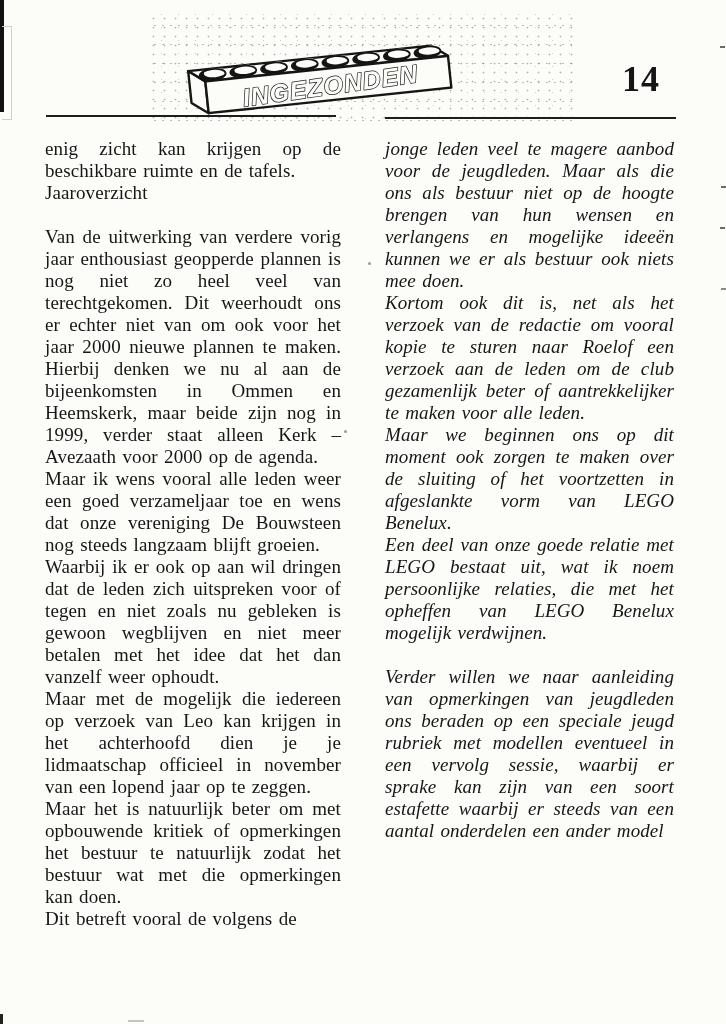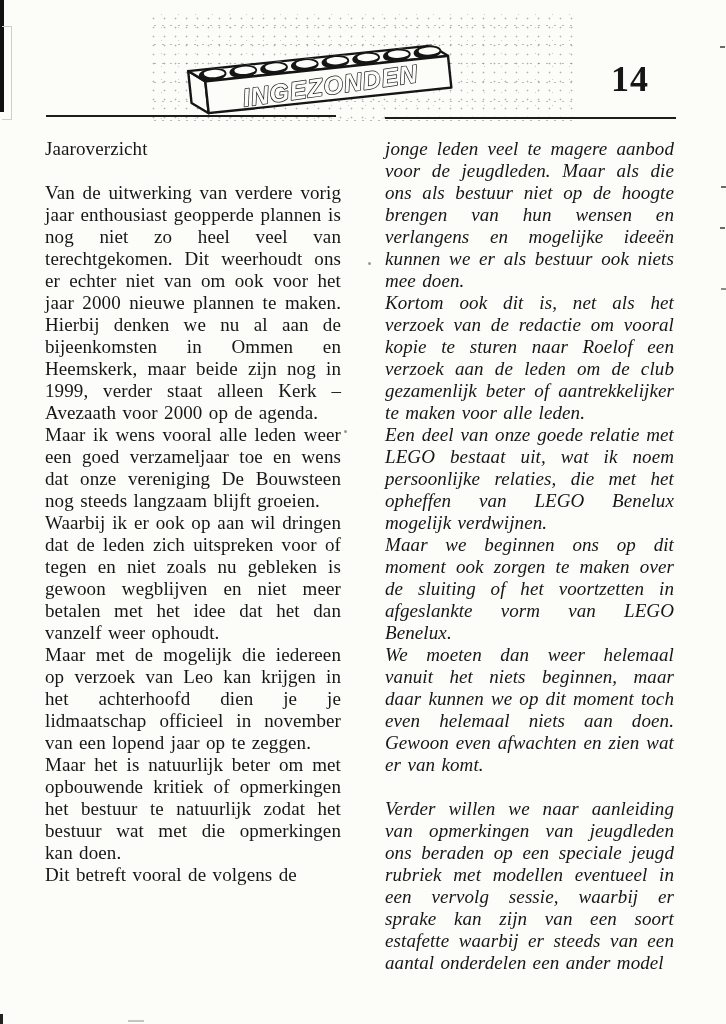--- a/index.html
+++ b/index.html
@@ -31,21 +31,21 @@
       radial-gradient(circle, rgba(75,75,70,.55) .8px, transparent 1.1px),
       radial-gradient(circle, rgba(95,95,90,.40) .7px, transparent 1px),
       radial-gradient(circle, rgba(60,60,58,.45) .6px, transparent .9px);
     background-size:11px 9px,17px 13px,8px 19px;
     background-position:0 0,5px 7px,3px 2px;
     opacity:.75;
   }
   .brick{position:absolute;left:178px;top:26px;width:310px;height:92px;}
   .page-number{
     position:absolute;left:600px;top:58px;width:60px;
-    font-size:36px;font-weight:bold;text-align:center;letter-spacing:1px;
+    font-size:36px;font-weight:bold;text-align:right;letter-spacing:1px;
   }
   .rule{position:absolute;height:2px;background:#1d1d1c;}
   .rule-left{left:46px;top:115px;width:290px;}
   .rule-right{left:385px;top:117px;width:291px;}
   
   .col{position:absolute;top:138px;}
   .col-left{left:45px;width:296px;}
   .col-right{left:385px;width:289px;font-style:italic;}
   .col p{
     margin:0;
@@ -134,32 +134,32 @@
       </svg>
     </div>
 
     <div class="page-number">14</div>
     <div class="rule rule-left"></div>
     <div class="rule rule-right"></div>
   </header>
 
   <main>
     <section class="col col-left">
+      <p>enig zicht kan krijgen op de beschikbare ruimte en de tafels.</p>
       <p class="heading">Jaaroverzicht</p>
       <p class="space-before">Van de uitwerking van verdere vorig jaar enthousiast geopperde plannen is nog niet zo heel veel van terechtgekomen. Dit weerhoudt ons er echter niet van om ook voor het jaar 2000 nieuwe plannen te maken. Hierbij denken we nu al aan de bijeenkomsten in Ommen en Heemskerk, maar beide zijn nog in 1999, verder staat alleen Kerk – Avezaath voor 2000 op de agenda.</p>
       <p>Maar ik wens vooral alle leden weer een goed verzameljaar toe en wens dat onze vereniging De Bouwsteen nog steeds langzaam blijft groeien.</p>
       <p>Waarbij ik er ook op aan wil dringen dat de leden zich uitspreken voor of tegen en niet zoals nu gebleken is gewoon wegblijven en niet meer betalen met het idee dat het dan vanzelf weer ophoudt.</p>
       <p>Maar met de mogelijk die iedereen op verzoek van Leo kan krijgen in het achterhoofd dien je je lidmaatschap officieel in november van een lopend jaar op te zeggen.</p>
       <p>Maar het is natuurlijk beter om met opbouwende kritiek of opmerkingen het bestuur te natuurlijk zodat het bestuur wat met die opmerkingen kan doen.</p>
       <p>Dit betreft vooral de volgens de</p>
     </section>
 
     <section class="col col-right">
       <p>jonge leden veel te magere aanbod voor de jeugdleden. Maar als die ons als bestuur niet op de hoogte brengen van hun wensen en verlangens en mogelijke ideeën kunnen we er als bestuur ook niets mee doen.</p>
       <p>Kortom ook dit is, net als het verzoek van de redactie om vooral kopie te sturen naar Roelof een verzoek aan de leden om de club gezamenlijk beter of aantrekkelijker te maken voor alle leden.</p>
+      <p>Maar we beginnen ons op dit moment ook zorgen te maken over de sluiting of het voortzetten in afgeslankte vorm van LEGO Benelux.</p>
       <p>Een deel van onze goede relatie met LEGO bestaat uit, wat ik noem persoonlijke relaties, die met het opheffen van LEGO Benelux mogelijk verdwijnen.</p>
-      <p>Maar we beginnen ons op dit moment ook zorgen te maken over de sluiting of het voortzetten in afgeslankte vorm van LEGO Benelux.</p>
-      <p>We moeten dan weer helemaal vanuit het niets beginnen, maar daar kunnen we op dit moment toch even helemaal niets aan doen. Gewoon even afwachten en zien wat er van komt.</p>
       <p class="space-before">Verder willen we naar aanleiding van opmerkingen van jeugdleden ons beraden op een speciale jeugd rubriek met modellen eventueel in een vervolg sessie, waarbij er sprake kan zijn van een soort estafette waarbij er steeds van een aantal onderdelen een ander model</p>
     </section>
   </main>
 
 </div>
 
 </body></html>

